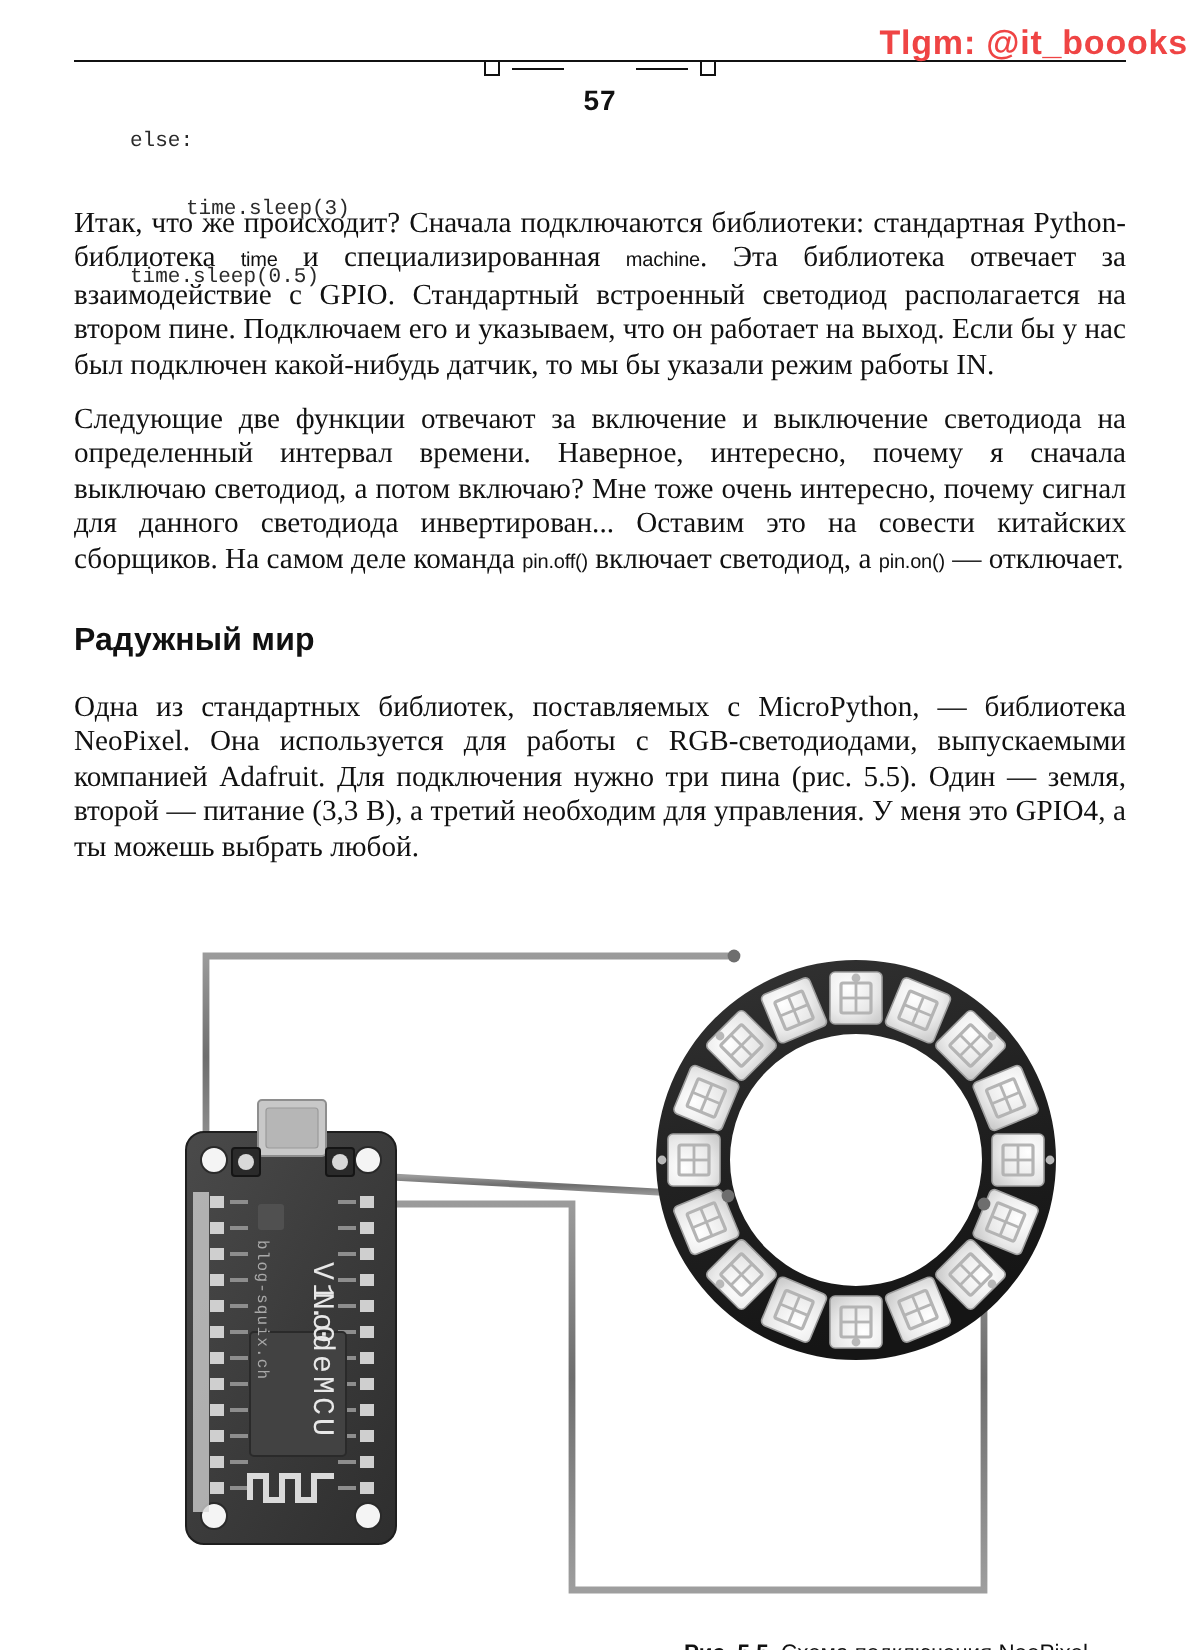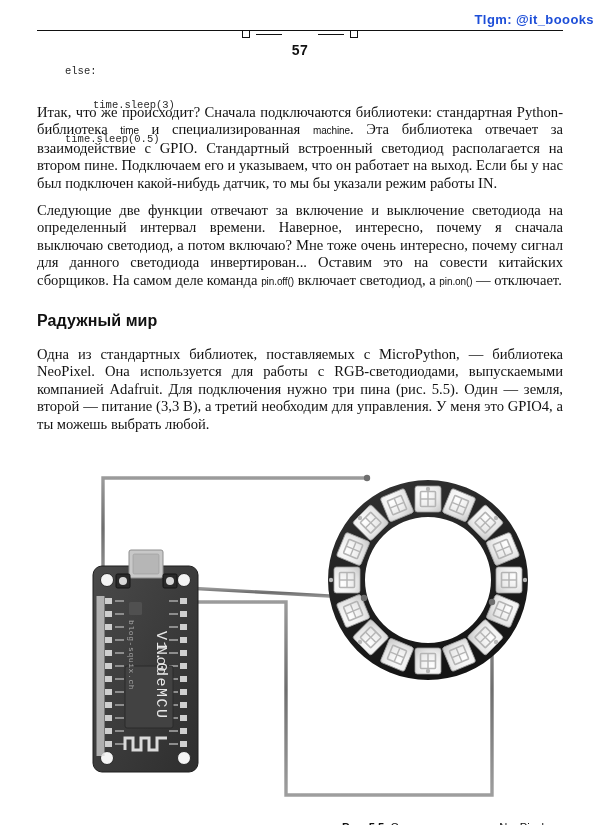--- a/index.html
+++ b/index.html
@@ -56,23 +56,23 @@
     position: absolute;
     left: 37px; top: 30px;
     width: 526px;
     height: 0;
     border-top: 1.6px solid #111;
   }
   .watermark {
     position: absolute;
     right: 6px; top: 12px;
     font-family: "Liberation Sans", sans-serif;
-    font-size: 13px;
+    font-size: 17px;
     font-weight: 700;
-    color: #1d4ed8;
+    color: #ef4444;
     letter-spacing: .4px;
     user-select: none;
   }
 
   
   .col {
     position: absolute;
     left: 37px;
     width: 526px;
   }

